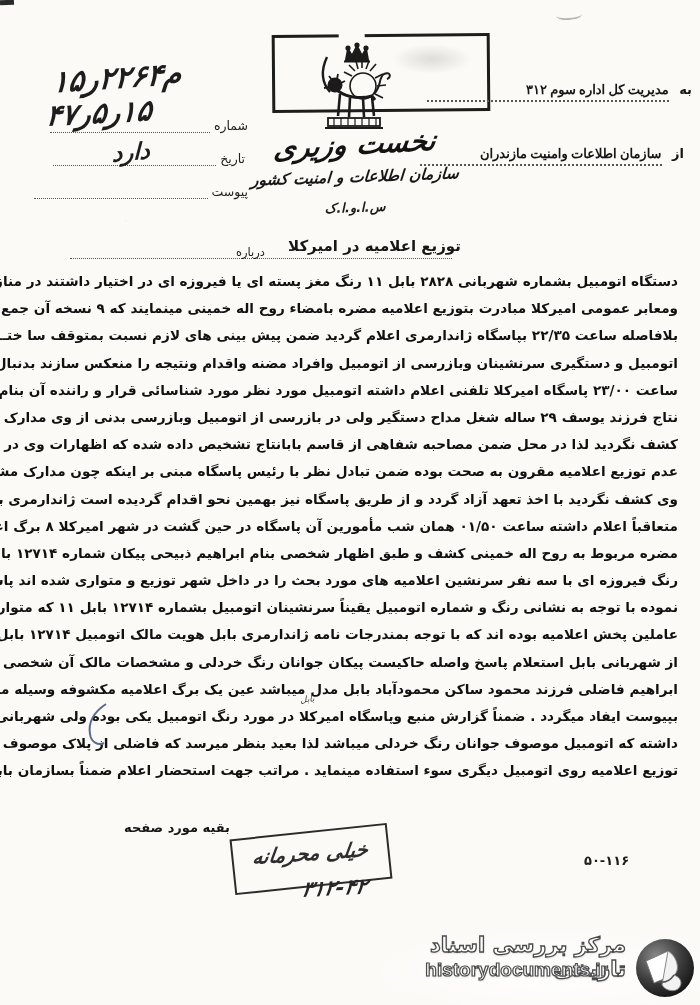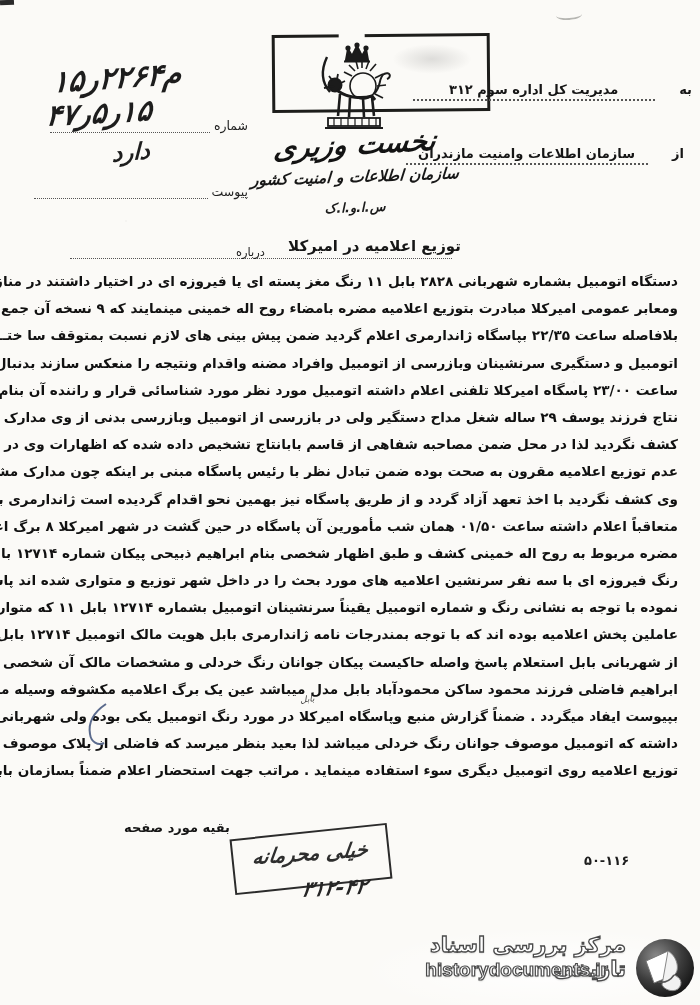--- a/index.html
+++ b/index.html
@@ -22,22 +22,22 @@
   .header-box{left:272px;top:34px;width:212px;height:72px;border:3px solid #1d1d1b;transform:rotate(-0.5deg);}
   .header-box:after{content:"";position:absolute;left:30%;top:-4px;width:26px;height:5px;background:#fbfaf7;}
   .box-smudge{left:392px;top:44px;width:80px;height:30px;background:radial-gradient(ellipse,rgba(40,40,40,.14),transparent 70%);}
   
   .lh-title{left:260px;top:128px;width:190px;text-align:center;font-size:28px;font-weight:bold;font-style:italic;transform:skewX(-10deg) rotate(-3deg);color:#131313;}
   .lh-org{left:235px;top:168px;width:240px;text-align:center;font-size:15.5px;font-weight:bold;font-style:italic;transform:skewX(-6deg) rotate(-2deg);color:#171717;}
   .lh-acronym{left:280px;top:200px;width:150px;text-align:center;font-size:13px;font-weight:bold;font-style:italic;transform:rotate(-2deg);color:#1a1a1a;}
   
   .to-row{right:8px;top:82px;font-size:13px;font-weight:bold;direction:rtl;text-align:right;}
   .from-row{right:16px;top:146px;font-size:13px;font-weight:bold;direction:rtl;text-align:right;}
-  .route-label{display:inline-block;margin-left:20px;text-align:center;}
-  .route-value{display:inline-block;min-width:242px;border-bottom:2px dotted #555;padding-bottom:2px;text-align:center;}
+  .route-label{display:inline-block;margin-left:6px;text-align:center;}
+  .route-value{display:inline-block;min-width:242px;border-bottom:2px dotted #555;padding-bottom:2px;text-align:right;font-family:Liberation Serif, serif;}
   
   .field-row{font-size:12.5px;color:#222;direction:rtl;}
   .f-number{right:452px;top:86px;}
   .f-date{right:455px;top:119px;}
   .f-attach{right:452px;top:152px;}
   .field-label{display:inline-block;margin-left:4px;margin-top:32px;}
   .field-line{display:inline-block;vertical-align:-3px;border-bottom:1.7px dotted #555;}
   .w160{width:160px;}.w163{width:163px;}.w174{width:174px;}
   .hand{font-style:italic;font-weight:bold;color:#1d1d1d;letter-spacing:2px;}
   .hw-number{left:52px;top:60px;font-size:30px;transform:rotate(-4deg) skewX(-8deg);}
@@ -123,20 +123,23 @@
     <span class="route-label">به</span>
     <span class="route-value">مدیریت کل اداره سوم ۳۱۲</span>
   </div>
   <div class="abs from-row">
     <span class="route-label">از</span>
     <span class="route-value">سازمان اطلاعات وامنیت مازندران</span>
   </div>
 
   <div class="abs field-row f-number">
     <span class="field-label">شماره</span><span class="field-line w160"></span>
+  </div>
+  <div class="abs field-row f-date">
+    <span class="field-label">تاریخ</span><span class="field-line w163"></span>
   </div>
   <div class="abs field-row f-attach">
     <span class="field-label">پیوست</span><span class="field-line w174"></span>
   </div>
   <div class="abs hand hw-number ltrnum">۱۵ر۲۲۶۴م</div>
   <div class="abs hand hw-date ltrnum">۴۷ر۵ر۱۵</div>
   <div class="abs hand hw-attach rtl">دارد</div>
 
   <div class="abs subject-dots"></div>
   <div class="abs subject-label rtl">درباره</div>

